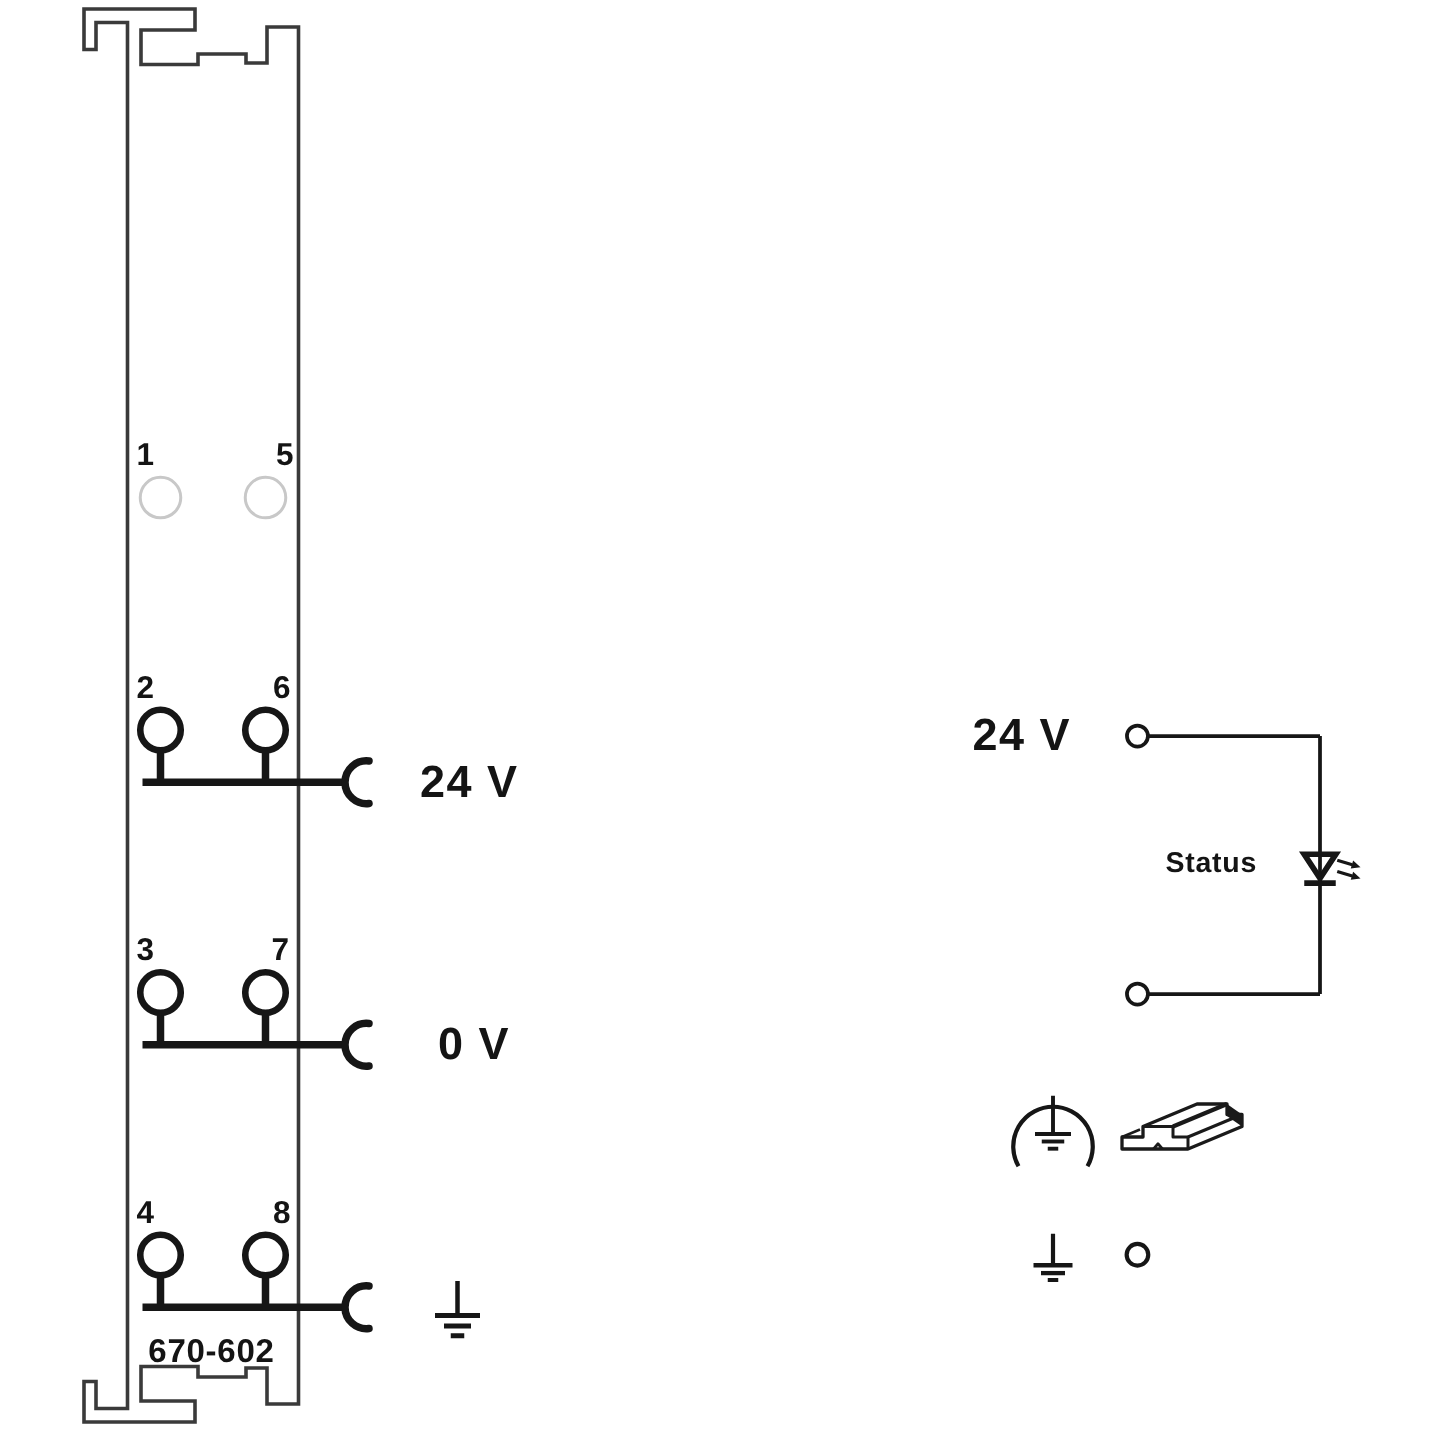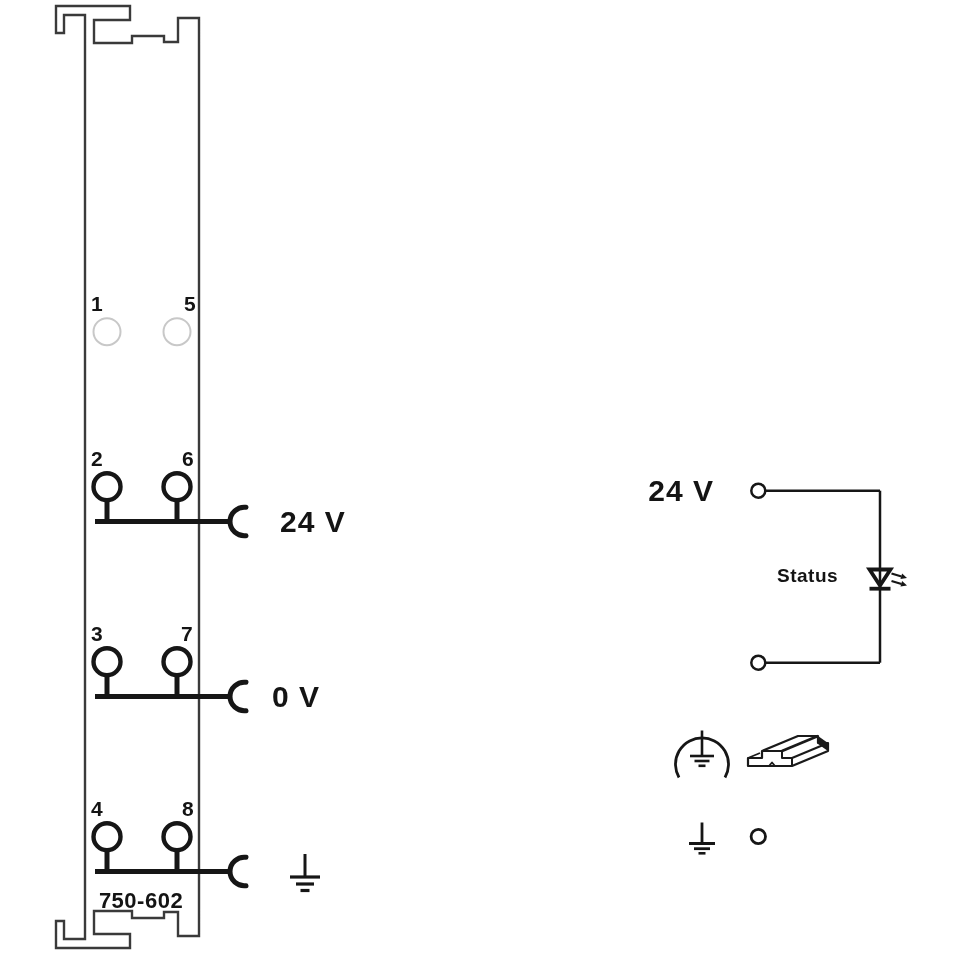--- a/index.html
+++ b/index.html
@@ -116,20 +116,20 @@
   <div class="lbl tnum" style="left:91px;top:448px;">2</div>
   <div class="lbl tnum" style="left:182px;top:448px;">6</div>
 
   <div class="lbl tnum" style="left:91px;top:623px;">3</div>
   <div class="lbl tnum" style="left:181px;top:623px;">7</div>
 
   <div class="lbl tnum" style="left:91px;top:798px;">4</div>
   <div class="lbl tnum" style="left:182px;top:798px;">8</div>
 
   <div class="lbl rail" style="left:280px;top:507px;">24 V</div>
-  <div class="lbl rail" style="left:272px;top:682px;">0 V</div>
+  <div class="lbl rail" style="left:292px;top:682px;">0 V</div>
 
-  <div class="lbl part" style="left:98px;top:890px;width:86px;">750-602</div>
+  <div class="lbl part" style="left:98px;top:890px;width:86px;">670-602</div>
 
   <div class="lbl sch24" style="left:638px;top:476px;width:76px;">24 V</div>
   <div class="lbl status" style="left:777px;top:566px;">Status</div>
 
 </div>
 
 </body></html>

